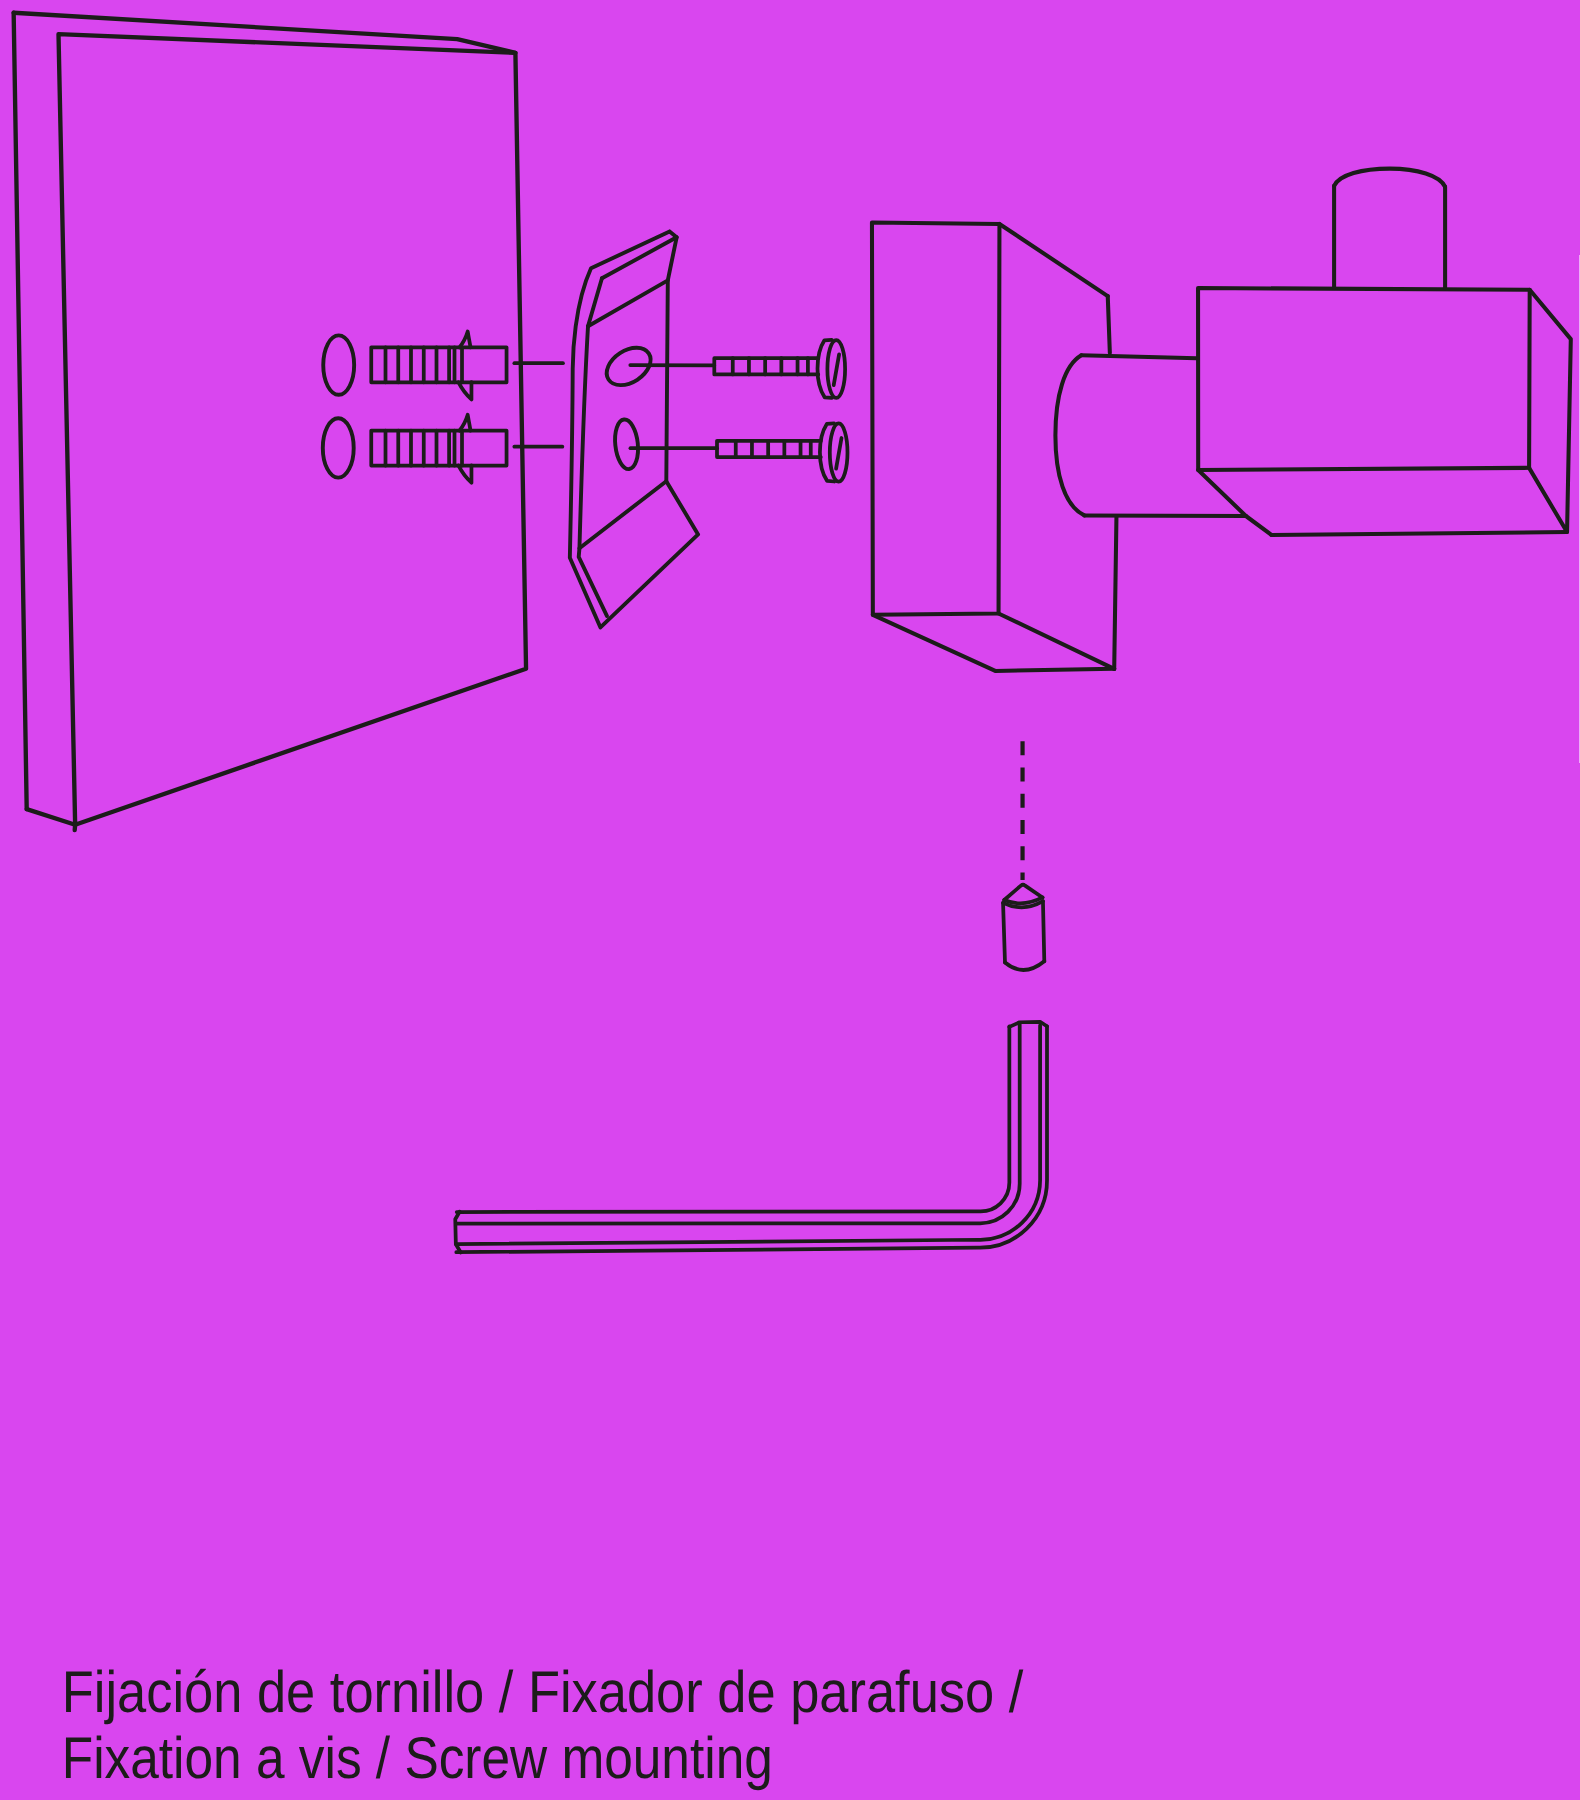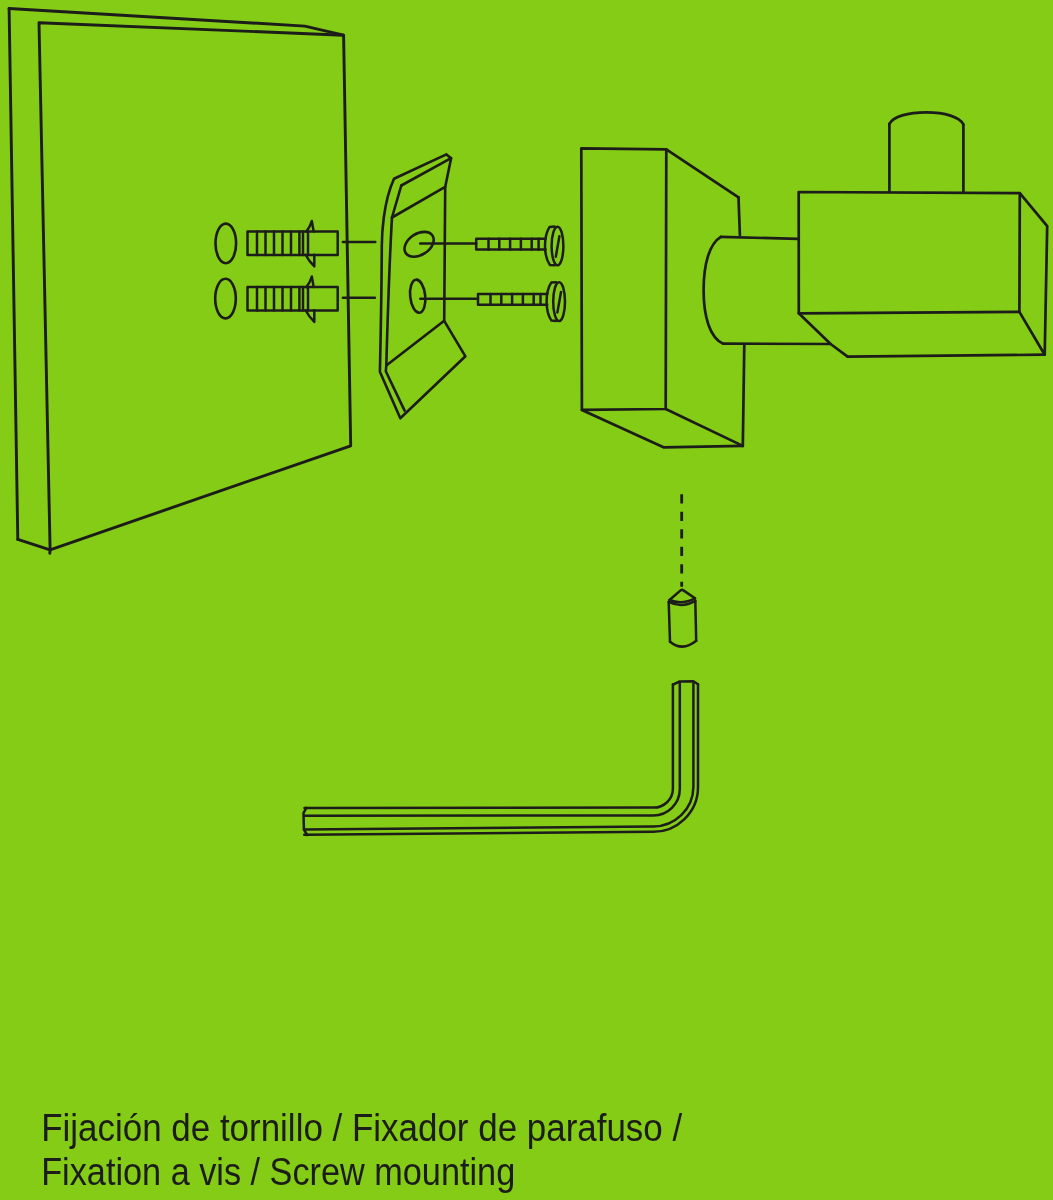--- a/index.html
+++ b/index.html
@@ -1,16 +1,16 @@
 <!DOCTYPE html>
 <html><head>
 <meta charset="utf-8">
 <style>
   html,body{margin:0;padding:0;background:#ffffff;}
-  .page{position:relative;width:1053px;height:1200px;background:#84cc16;overflow:hidden;}
+  .page{position:relative;width:1053px;height:1200px;background:#d946ef;overflow:hidden;}
   svg{position:absolute;left:0;top:0;}
 </style>
 </head>
 <body>
 <div class="page">
 <svg width="1053" height="1200" viewBox="0 0 1053 1200" fill="none" stroke="#1c1c1a" stroke-width="2.6" stroke-linecap="round" stroke-linejoin="round">
 
 <g stroke-width="2.9">
 
   <path d="M 9.1 8.5 L 304.8 26.1 L 343.6 35.2"></path>

